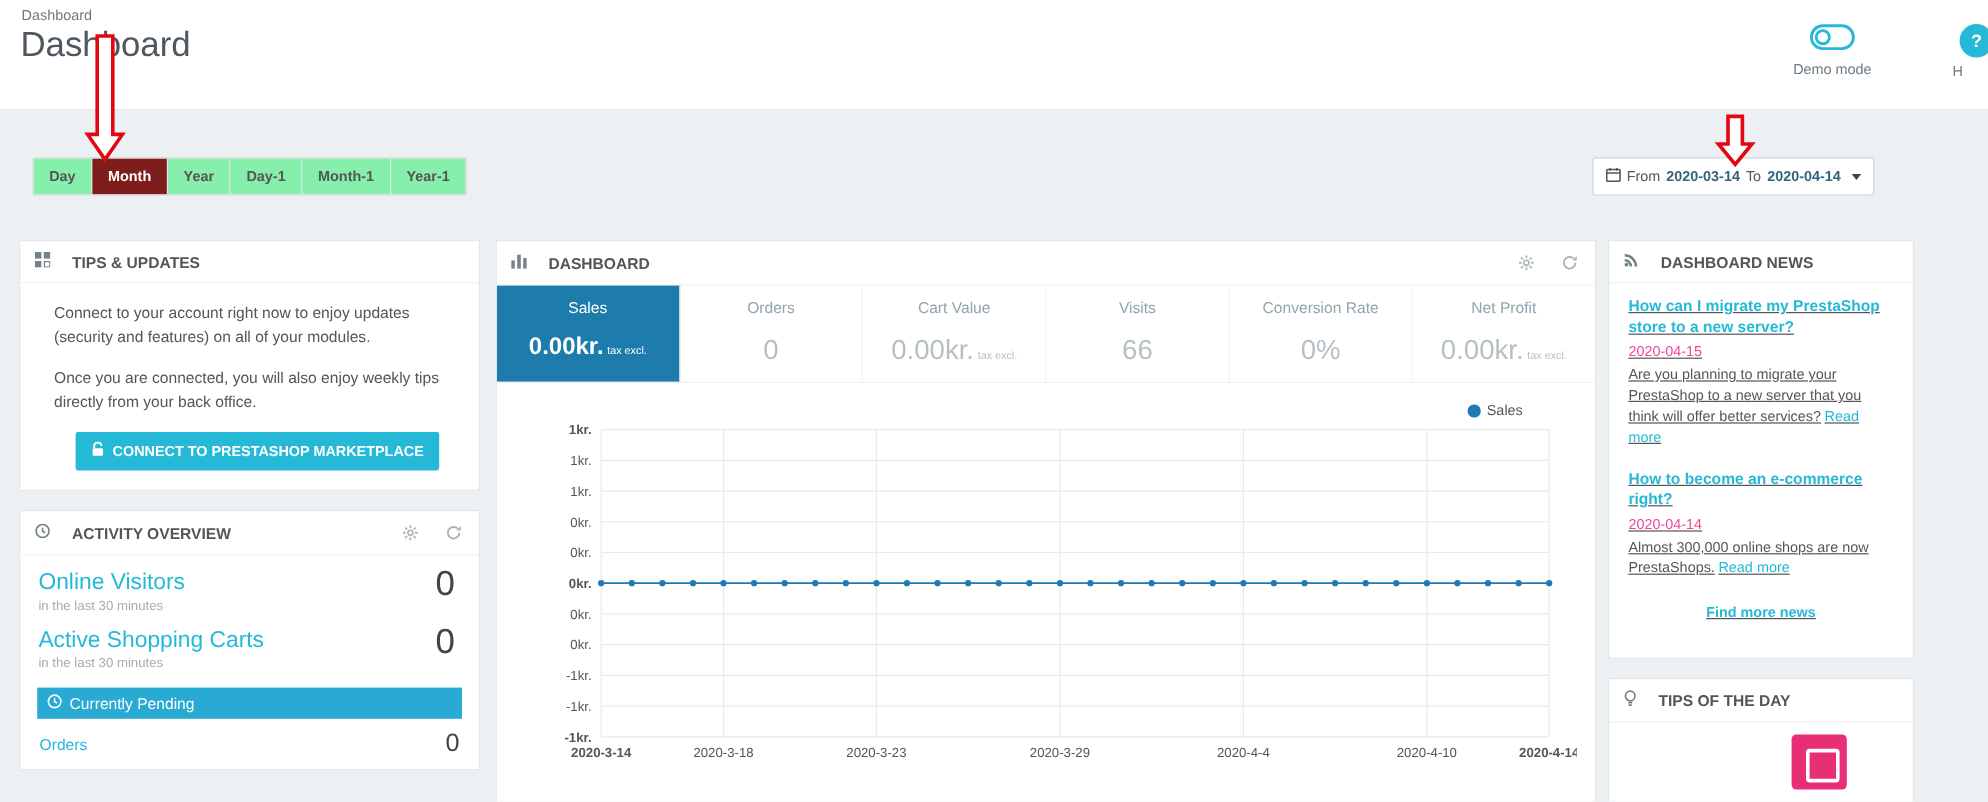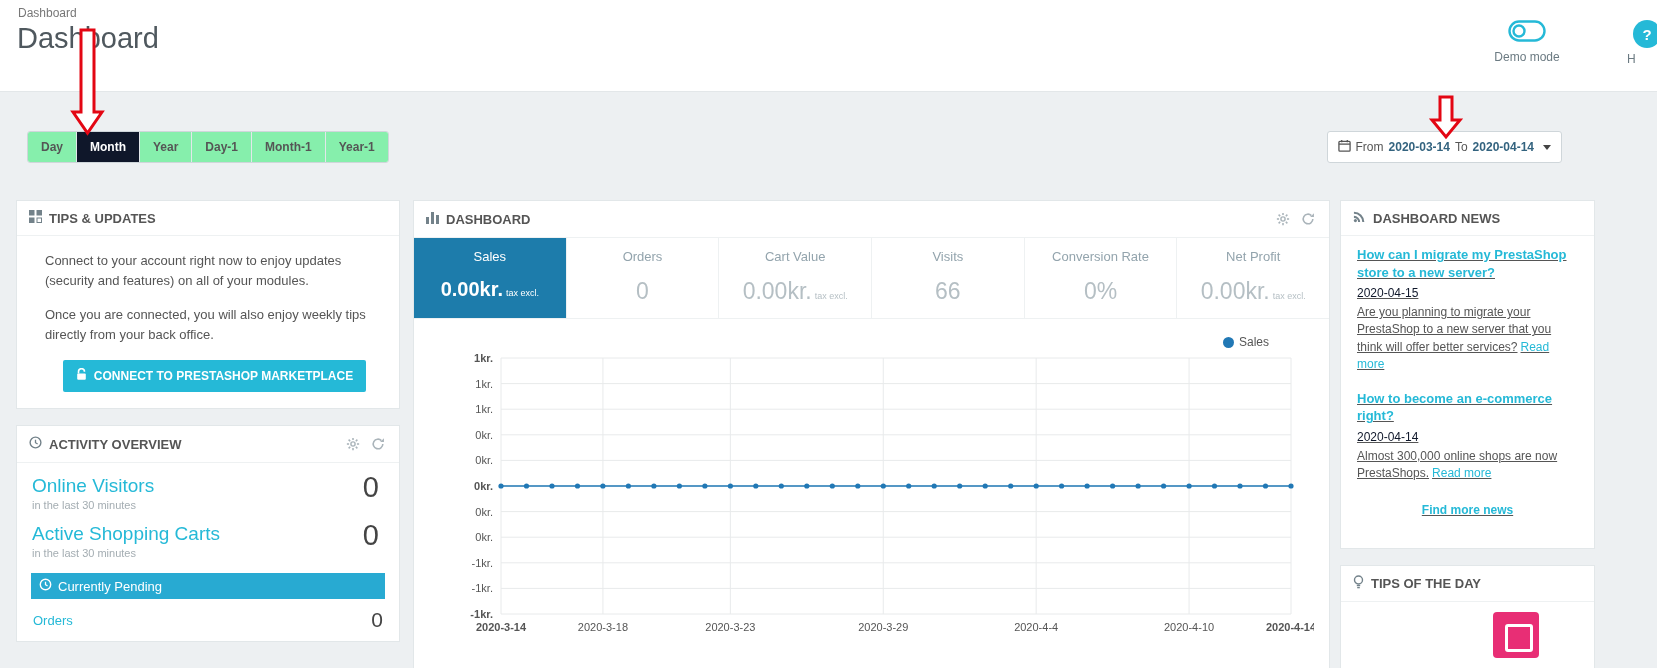--- a/index.html
+++ b/index.html
@@ -16,29 +16,29 @@
   .help-tool{position:absolute;right:-14px;top:20px;width:44px;text-align:left;cursor:pointer;}
   .help-circle{width:28px;height:28px;border-radius:50%;background:#25b9d7;color:#fff;font-size:15px;font-weight:bold;
     display:flex;align-items:center;justify-content:center;margin-left:6px;}
   .help-circle::after{content:"?";}
 
   
   .toolbar{position:absolute;top:131px;left:0;width:1657px;height:34px;}
   .btn-group{position:absolute;left:27px;top:0;display:inline-flex;border:1px solid #cfd6da;border-radius:3px;background:#fff;overflow:hidden;}
   .range-btn{padding:8px 13px;font-size:12px;font-weight:bold;color:#555;background:#86efac;border:none;border-right:1px solid #e2e7ea;cursor:pointer;white-space:nowrap;}
   .range-btn:last-child{border-right:none;}
-  .range-btn.active{background:#0f172a;color:#fff;}
+  .range-btn.active{background:#7f1d1d;color:#fff;}
   .date-range{position:absolute;right:95px;top:0;background:#fff;border:1px solid #cfd6da;border-radius:3px;
     padding:7px 10px;font-size:12px;color:#555;display:flex;align-items:center;gap:5px;cursor:pointer;white-space:nowrap;}
   .date-range b{color:#33637f;}
   .caret{width:0;height:0;border-left:4px solid transparent;border-right:4px solid transparent;border-top:5px solid #444;margin-left:4px;}
 
   
   .panel{background:#fff;border:1px solid #e2e7e9;margin-bottom:16px;overflow:hidden;}
-  .panel-h{display:flex;align-items:center;gap:7px;padding:9px 12px;border-bottom:1px solid #eef1f2;font-size:13px;font-weight:bold;color:#555;}
+  .panel-h{display:flex;align-items:center;gap:18px;padding:9px 12px;border-bottom:1px solid #eef1f2;font-size:13px;font-weight:bold;color:#555;}
   .panel-h .spacer{flex:1;}
   .hbtn{background:none;border:none;cursor:pointer;padding:2px;line-height:0;}
 
   
   .col-left{position:absolute;left:16px;top:200px;width:384px;}
   .col-center{position:absolute;left:413px;top:200px;width:917px;}
   .col-right{position:absolute;left:1340px;top:200px;width:255px;}
 
   
   .panel-tips{height:209px;}
@@ -71,21 +71,21 @@
   .chart-wrap{position:relative;height:480px;}
   .legend{position:absolute;right:60px;top:16px;font-size:12px;color:#555;display:flex;align-items:center;gap:5px;cursor:pointer;}
   .legend-dot{width:11px;height:11px;border-radius:50%;background:#2178b5;}
   #sales-chart{position:absolute;left:0;top:15px;}
 
   
   .panel-news{height:349px;}
   .news-body{padding:10px 16px;text-decoration:underline;}
   .article{margin-bottom:16px;}
   .article-title{font-size:13px;font-weight:bold;color:#25b9d7;line-height:1.35;margin-bottom:5px;cursor:pointer;}
-  .article-date{font-size:12px;color:#0f172a;margin-bottom:4px;}
+  .article-date{font-size:12px;color:#ec4899;margin-bottom:4px;}
   .article-body{font-size:12px;color:#555;line-height:1.45;}
   .read-more{color:#25b9d7;cursor:pointer;margin-left:3px;}
   .find-more{text-align:center;font-size:12px;font-weight:bold;color:#25b9d7;margin:20px 0 6px;cursor:pointer;}
 
   
   .panel-tipsday{height:150px;}
   .tipsday-body{position:relative;padding:12px 15px;height:110px;}
   .tip-image{position:absolute;right:55px;top:10px;width:46px;height:46px;border-radius:4px;background:#e82e75;cursor:pointer;}
   .tip-image::after{content:"";position:absolute;left:12px;top:12px;width:22px;height:22px;border:3px solid #fff;border-radius:3px;}
 

